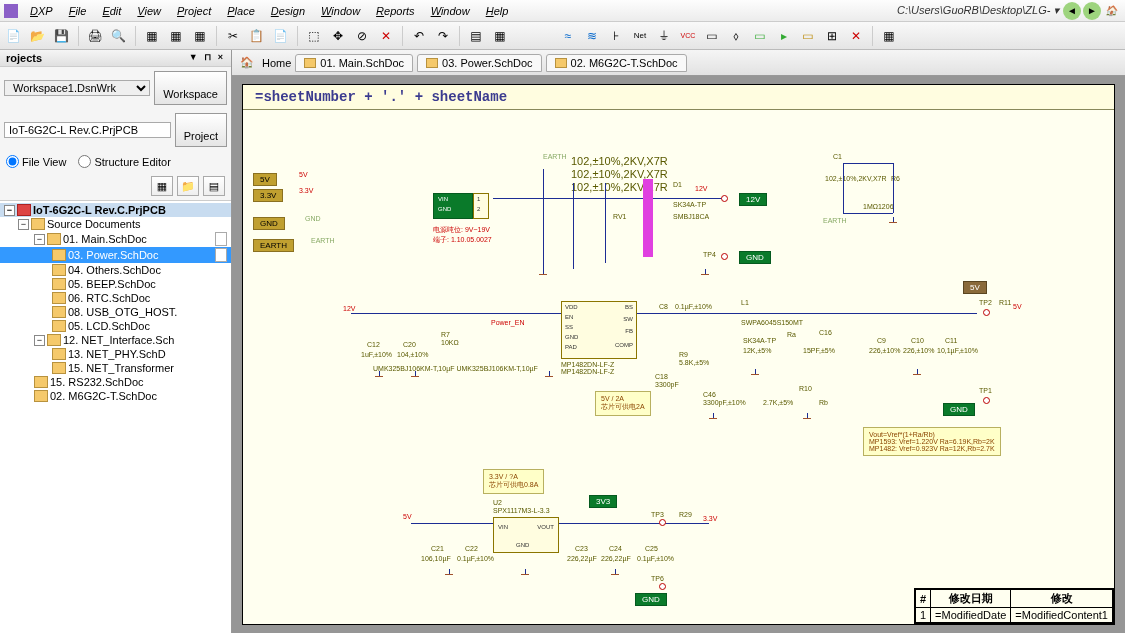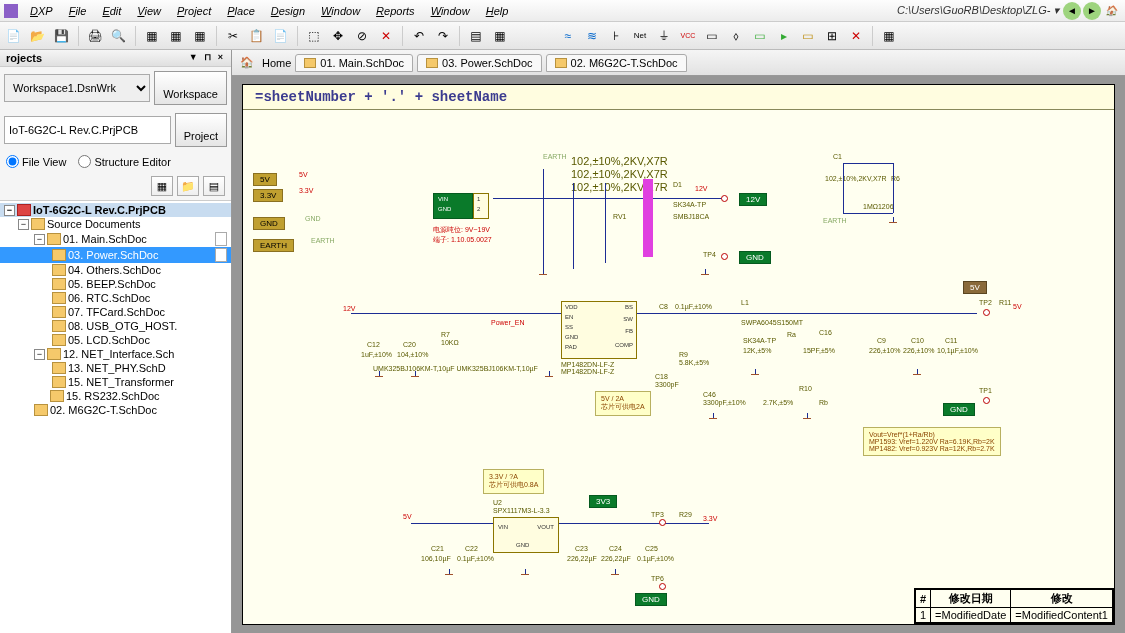--- a/index.html
+++ b/index.html
@@ -16,21 +16,21 @@
 .toolbar { background: linear-gradient(#f9f9f9, #e5e5e5); height: 28px; display: flex; align-items: center; padding: 0 4px; border-bottom: 1px solid #bbb; gap: 4px; }
 .toolbar .tb-btn { width: 20px; height: 20px; display: flex; align-items: center; justify-content: center; border: 1px solid transparent; font-size: 12px; }
 .toolbar .sep { width: 1px; height: 20px; background: #ccc; margin: 0 2px; }
 
 .main { display: flex; height: calc(100% - 50px); }
 
 .left-panel { width: 232px; background: #f5f5f5; border-right: 1px solid #999; display: flex; flex-direction: column; }
 .panel-header { background: linear-gradient(#f5f5f5, #e0e0e0); padding: 2px 6px; font-weight: bold; border-bottom: 1px solid #ccc; display: flex; justify-content: space-between; }
 .panel-header .controls { font-size: 9px; letter-spacing: 2px; }
 .workspace-row { display: flex; padding: 4px; gap: 4px; align-items: center; }
-.workspace-row select, .workspace-row input { flex: 1; height: 28px; border: 1px solid #aaa; padding: 0 4px; font-size: 11px; }
+.workspace-row select, .workspace-row input { flex: 1; height: 16px; border: 1px solid #aaa; padding: 0 4px; font-size: 11px; }
 .workspace-row button { height: 22px; padding: 16px 8px; border: 1px solid #999; background: linear-gradient(#fff,#e5e5e5); font-size: 11px; }
 .view-row { display: flex; padding: 4px 6px; gap: 12px; align-items: center; }
 .view-row label { display: flex; align-items: center; gap: 3px; }
 .icon-row { display: flex; padding: 4px 6px; gap: 4px; justify-content: flex-end; }
 .icon-row .ib { width: 22px; height: 20px; border: 1px solid #aaa; background: linear-gradient(#fff,#eee); display: flex; align-items: center; justify-content: center; }
 
 .tree { flex: 1; background: #fff; border-top: 1px solid #ccc; overflow: auto; padding: 2px 0; }
 .tree-node { white-space: nowrap; padding: 1px 0 1px 4px; display: flex; align-items: center; gap: 2px; cursor: default; }
 .tree-node.selected { background: #3399ff; color: #fff; }
 .tree-node.root { background: #c8dcf0; font-weight: bold; }
@@ -202,44 +202,40 @@
       <div class="tree-node" style="padding-left:52px">
           <span class="icon folder"></span>
           <span>05. BEEP.SchDoc</span>
         </div>
       <div class="tree-node" style="padding-left:52px">
           <span class="icon folder"></span>
           <span>06. RTC.SchDoc</span>
         </div>
       <div class="tree-node" style="padding-left:52px">
           <span class="icon folder"></span>
-          <span>07. TFCard.SchDoc</span>
-        </div>
-      <div class="tree-node" style="padding-left:52px">
-          <span class="icon folder"></span>
           <span>08. USB_OTG_HOST.</span>
         </div>
       <div class="tree-node" style="padding-left:52px">
           <span class="icon folder"></span>
           <span>05. LCD.SchDoc</span>
         </div>
       <div class="tree-node" style="padding-left:34px">
           <span class="expand">−</span>
           <span class="icon folder"></span>
           <span>12. NET_Interface.Sch</span>
         </div>
       <div class="tree-node" style="padding-left:52px">
           <span class="icon folder"></span>
           <span>13. NET_PHY.SchD</span>
         </div>
       <div class="tree-node" style="padding-left:52px">
           <span class="icon folder"></span>
           <span>15. NET_Transformer</span>
         </div>
-      <div class="tree-node" style="padding-left:50px">
+      <div class="tree-node" style="padding-left:34px">
           <span class="icon folder"></span>
           <span>15. RS232.SchDoc</span>
         </div>
       <div class="tree-node" style="padding-left:34px">
           <span class="icon folder"></span>
           <span>02. M6G2C-T.SchDoc</span>
         </div>
     </div>
   </div>
 

